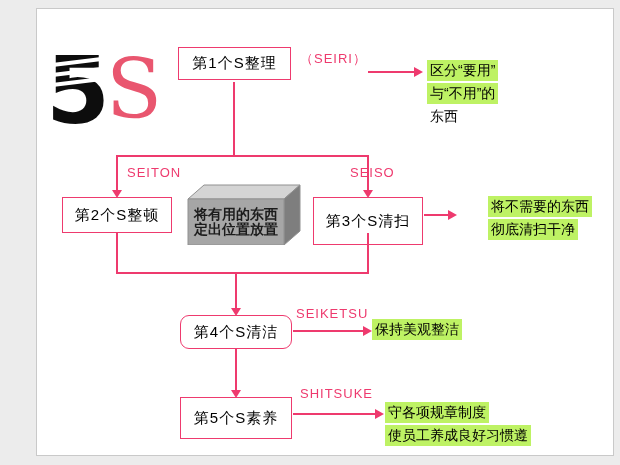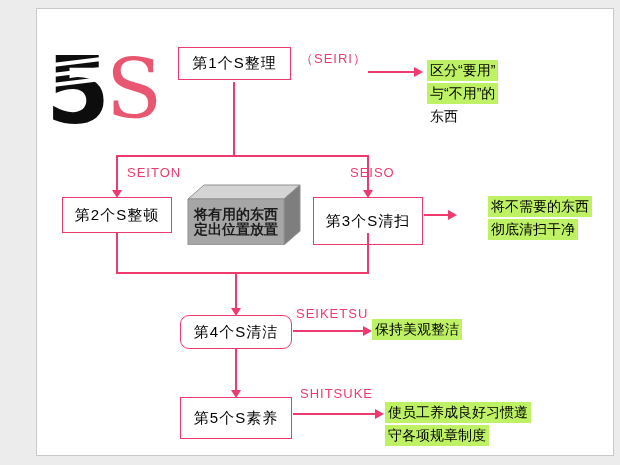--- a/index.html
+++ b/index.html
@@ -168,16 +168,16 @@
   </div>
 
   <div class="vline" style="left:235px;top:349px;height:41px;"></div>
   <div class="ah ah-down" style="left:231px;top:390px;"></div>
   <div class="rlabel" id="lab-shitsuke">SHITSUKE</div>
 
   <div class="fbox" id="box-s5">第5个S素养</div>
   <div class="hline" style="left:293px;top:413px;width:82px;"></div>
   <div class="ah ah-right" style="left:375px;top:409px;"></div>
   <div class="note" id="note-s5">
+    <span class="note-line">守各项规章制度</span>
     <span class="note-line">使员工养成良好习惯遵</span>
-    <span class="note-line">守各项规章制度</span>
   </div>
 </div>
 
 </body></html>

